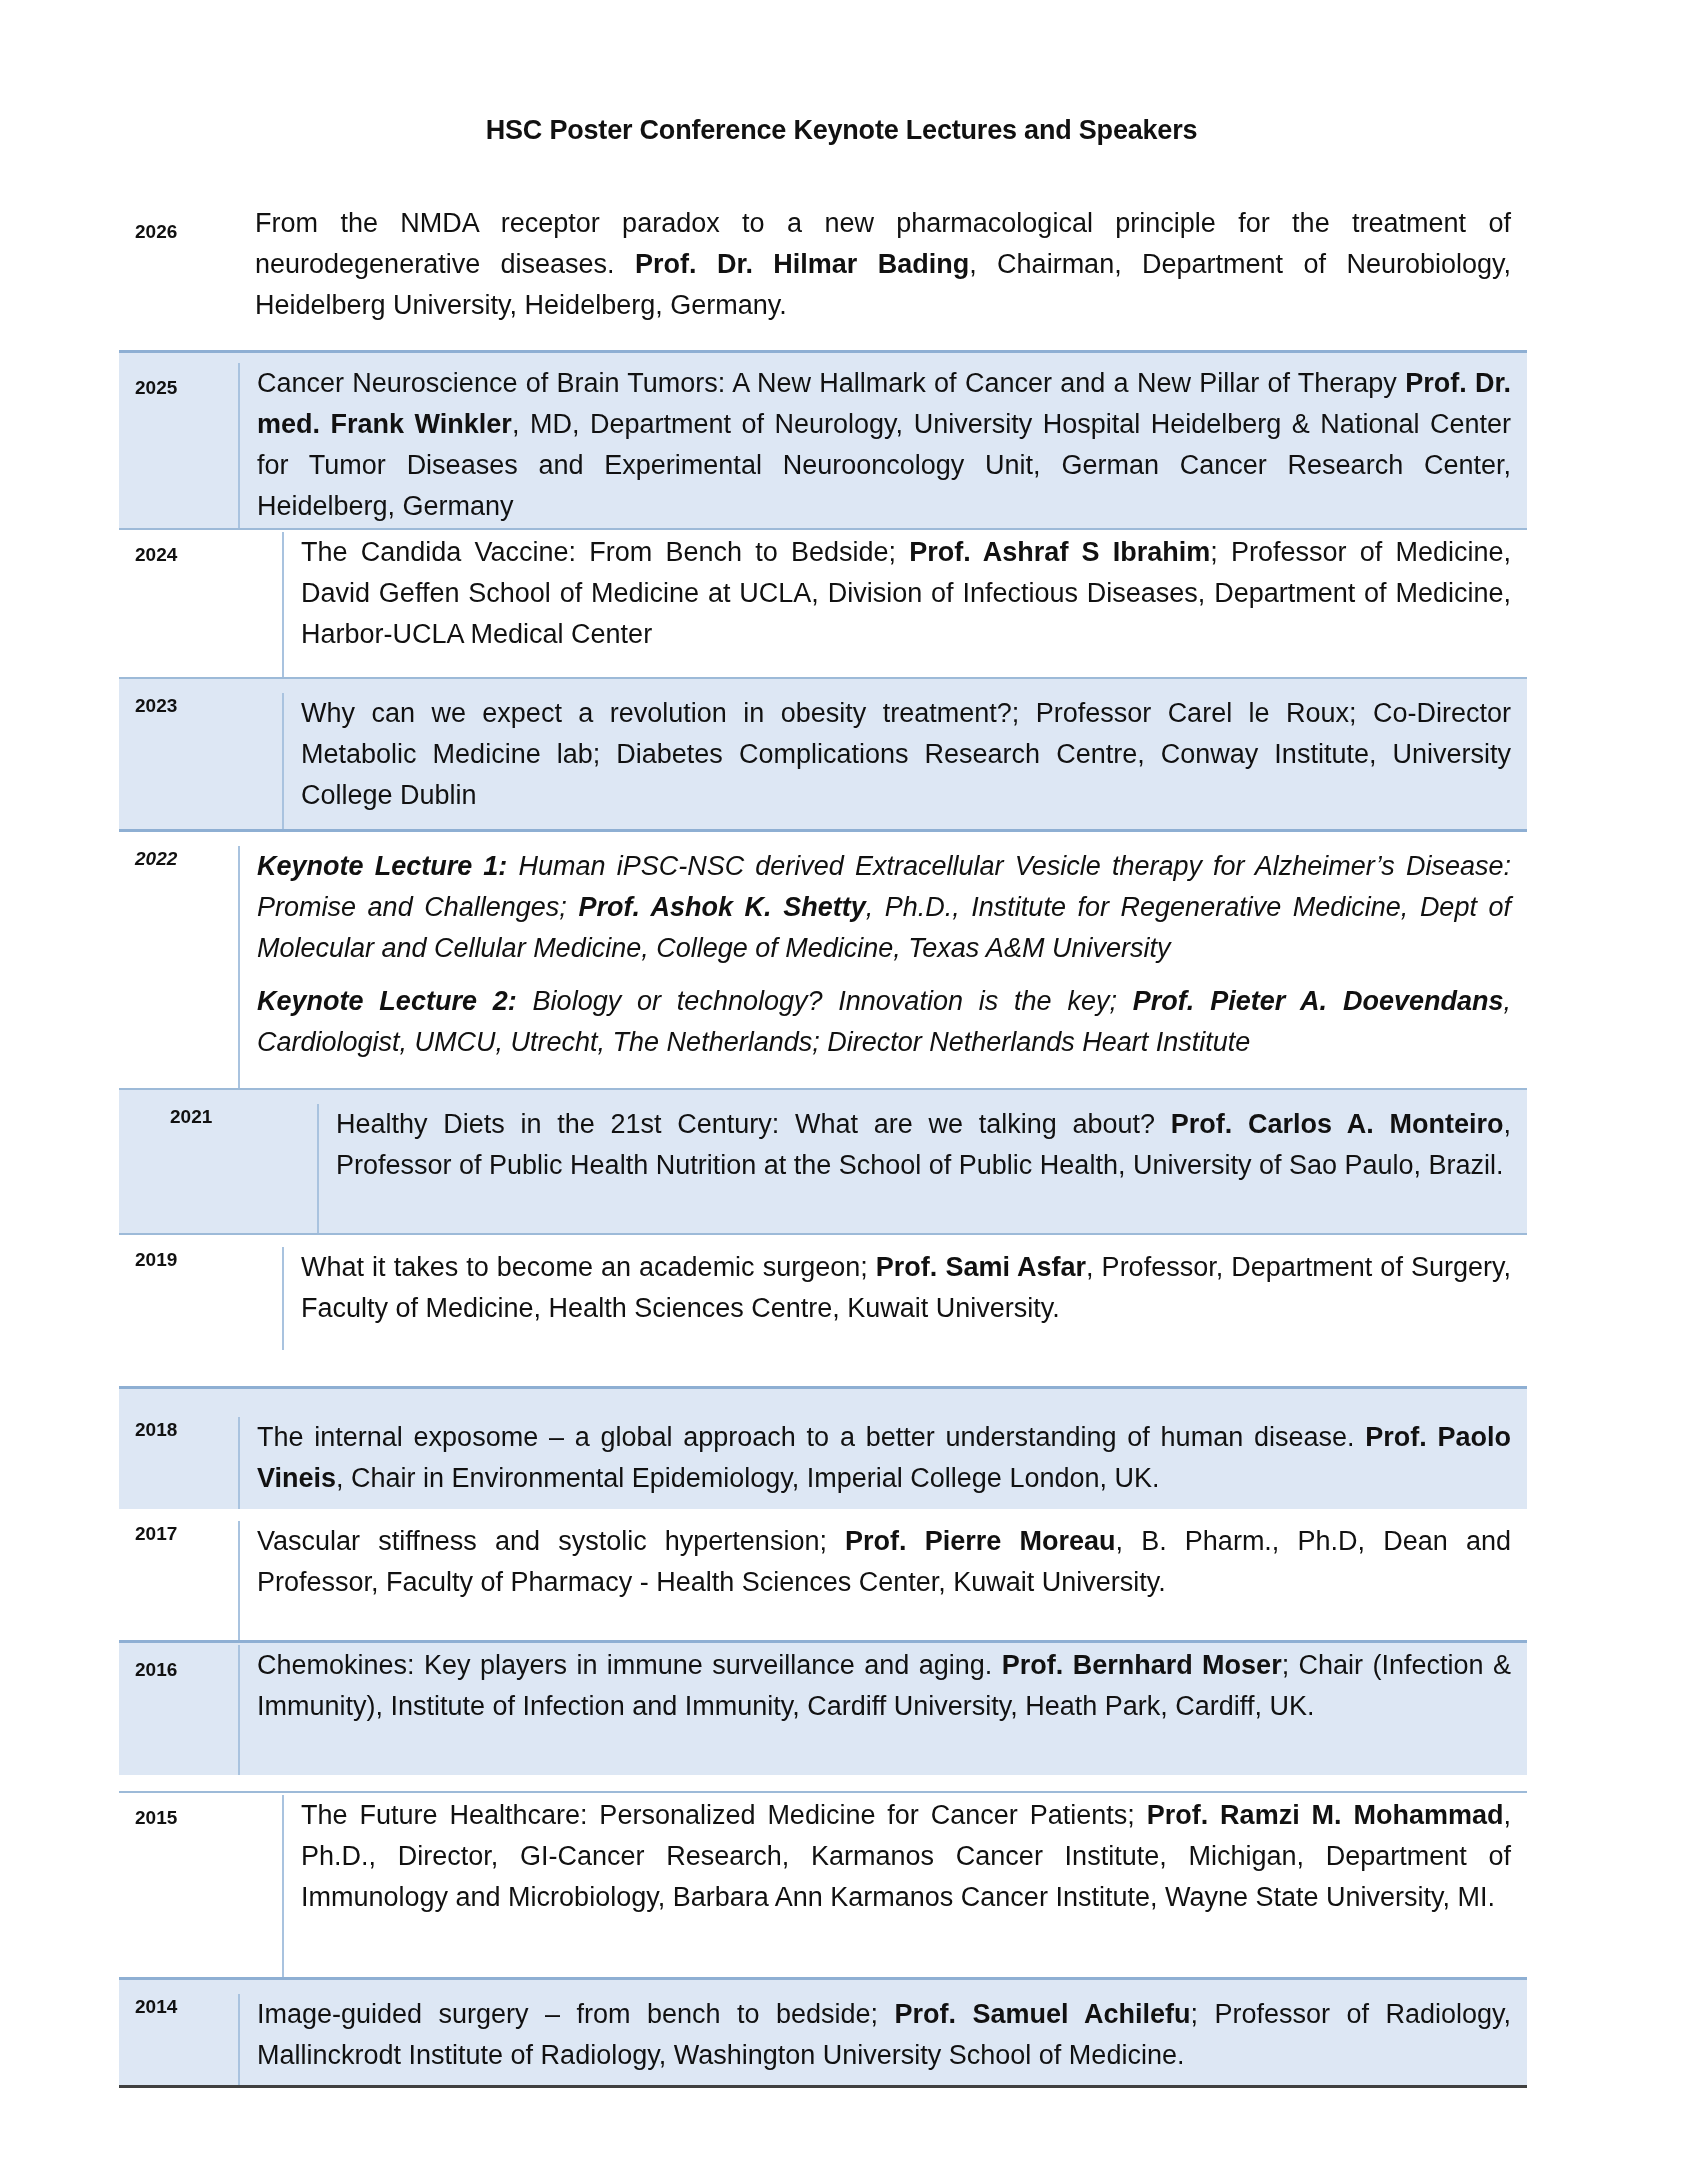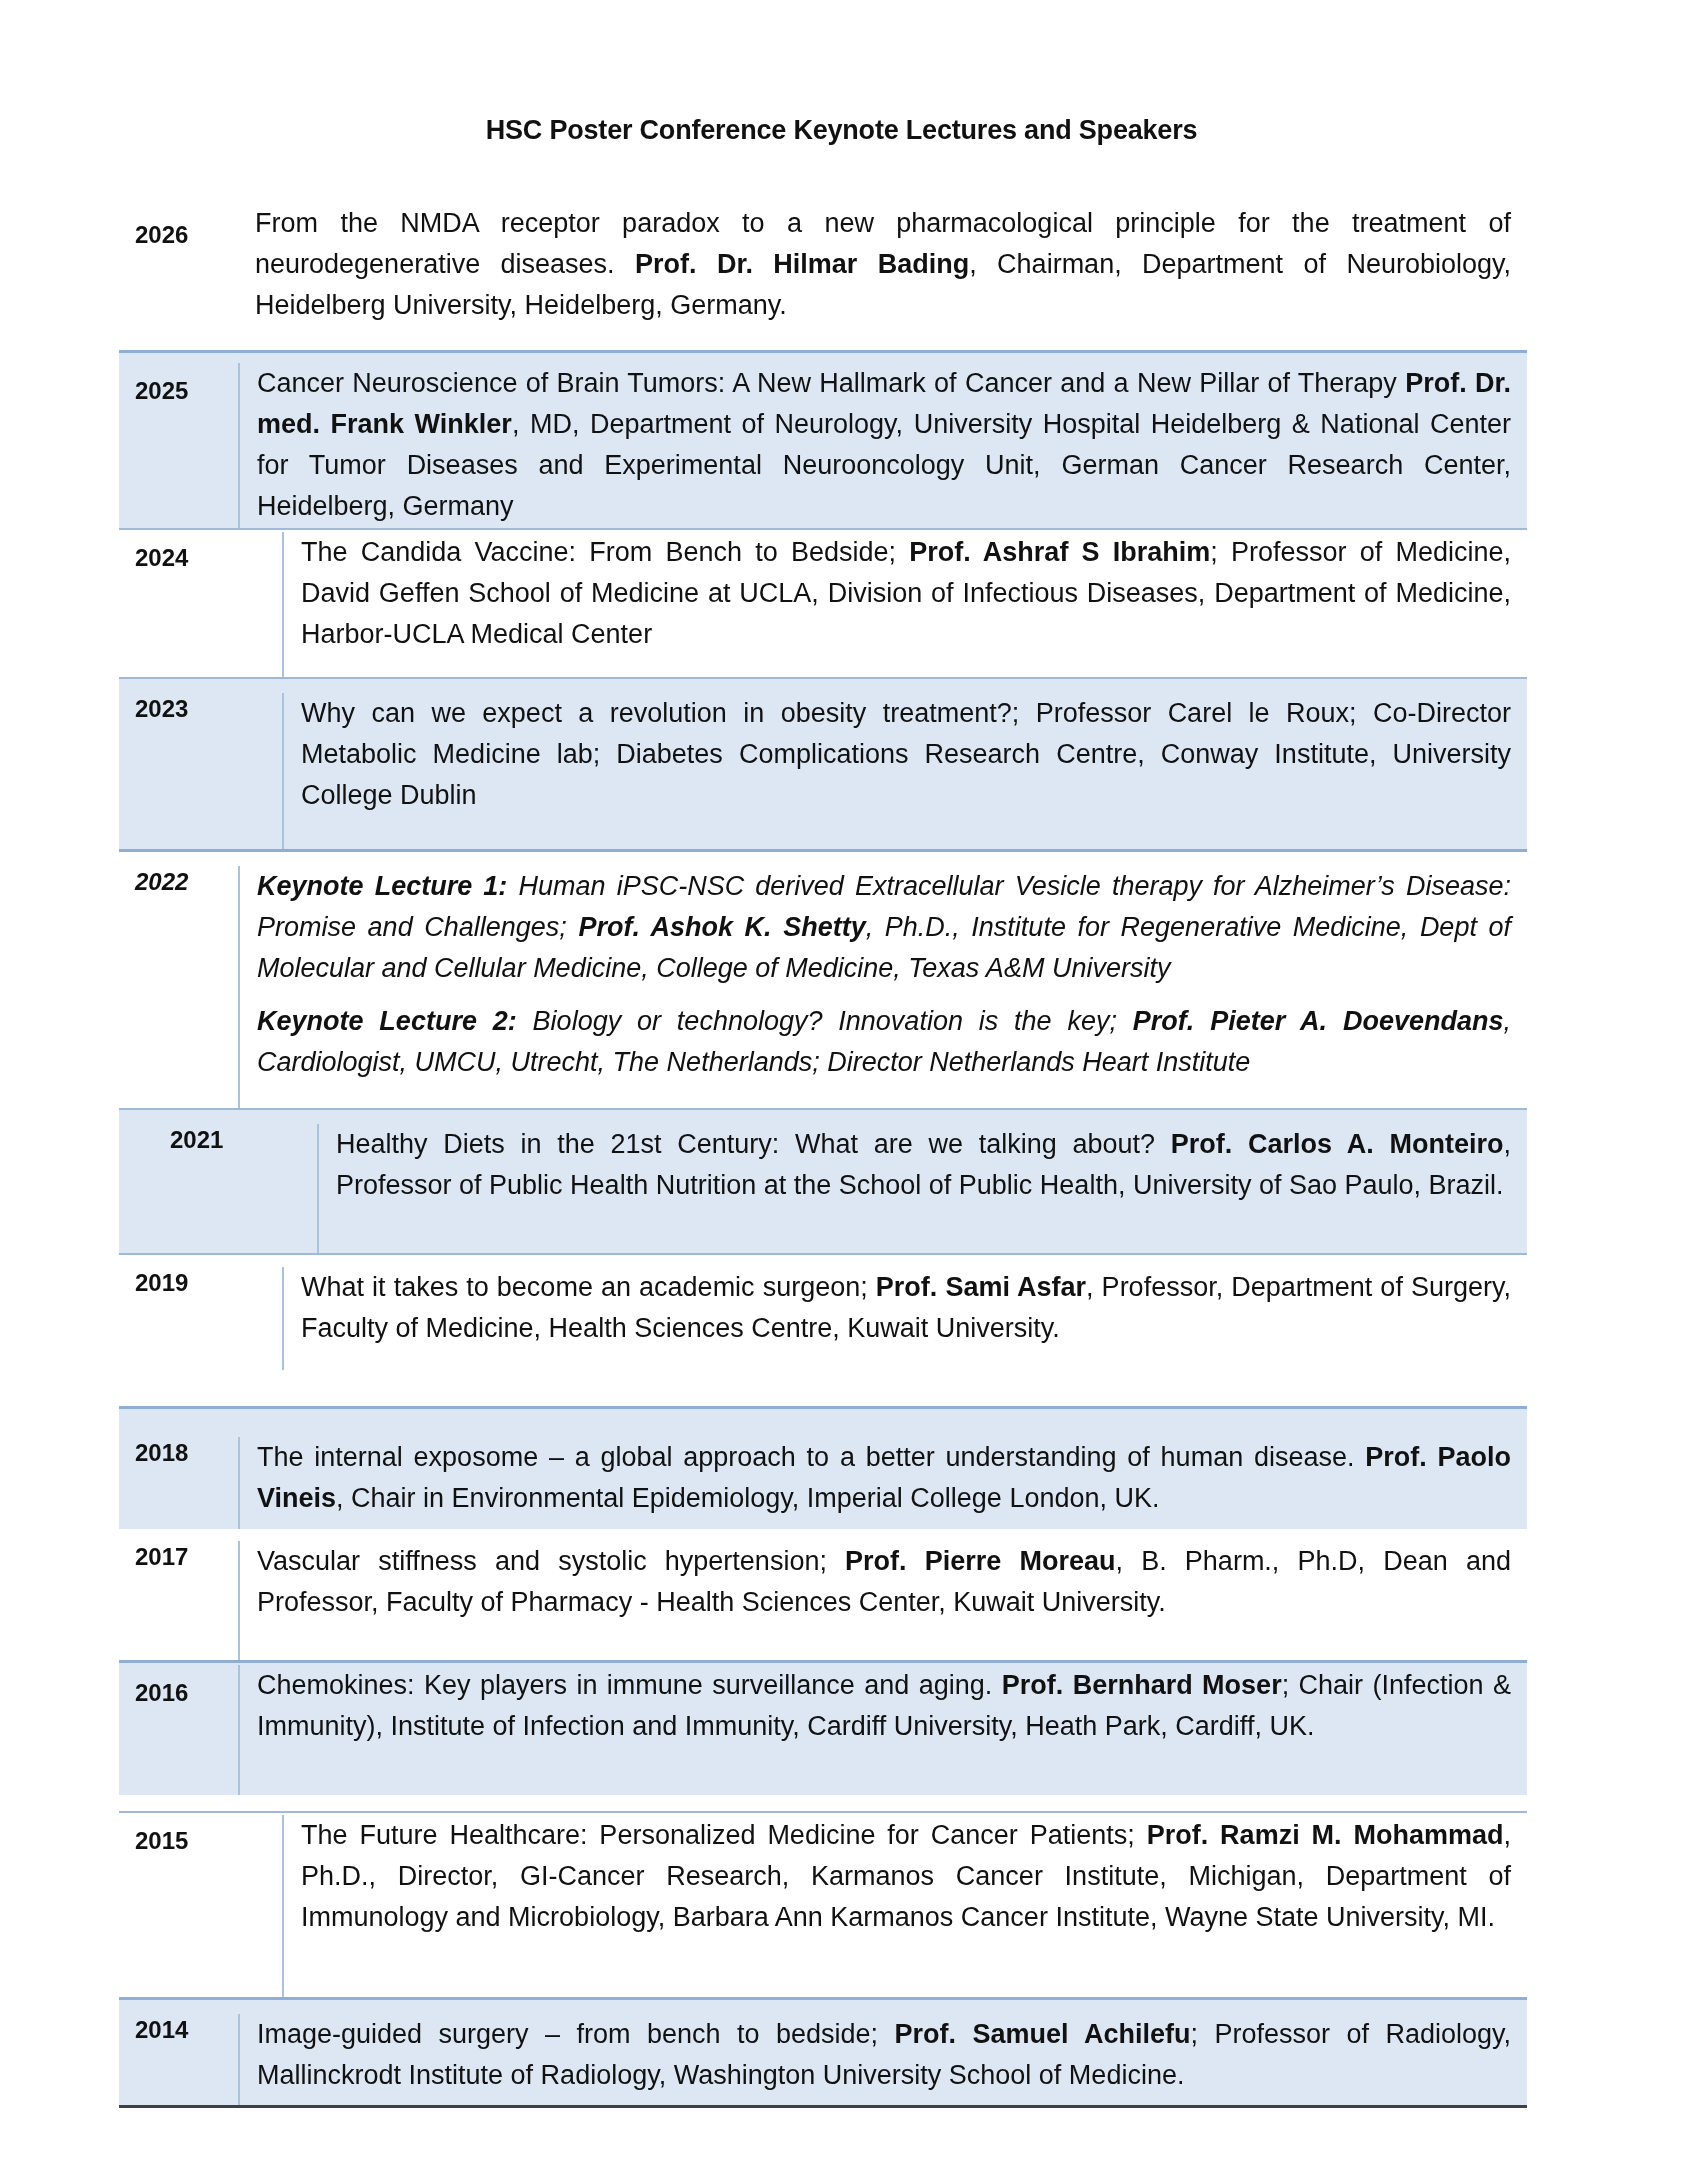--- a/index.html
+++ b/index.html
@@ -7,21 +7,21 @@
          font-family: "Liberation Sans", "DejaVu Sans", sans-serif; color: #111; }
   .title { position: absolute; top: 115px; left: 0; width: 1683px; text-align: center;
            font-weight: bold; font-size: 27px; letter-spacing: -0.2px; }
   .table { position: absolute; left: 119px; width: 1408px; top: 203px; }
   .row { display: flex; position: relative; box-sizing: border-box; }
   .row.shaded { background: #dde7f4; }
   .row.bt { border-top: 2px solid #9dbad8; gap: 44px; }
   .row.bt-thick { border-top: 3px solid #8eafd3; }
   .row.bb { border-bottom: 3px solid #404040; }
   .year { width: 119px; flex: 0 0 119px; box-sizing: border-box; padding-left: 16px;
-          font-weight: bold; font-size: 24px; }
+          font-weight: bold; font-size: 19px; }
   .desc { flex: 1; box-sizing: border-box; padding: 0 16px 0 17px; border-left: 2px solid #a9c3df;
           font-size: 27px; line-height: 41px; text-align: justify; }
   .row.first .desc { border-left: none; }
   .desc p { margin: 0; }
   .desc p + p { margin-top: 12px; }
   b { font-weight: bold; }
 </style>
 </head>
 <body>
 
@@ -40,21 +40,21 @@
     <div class="desc">
         <p><span>Cancer Neuroscience of Brain Tumors: A New Hallmark of Cancer and a New Pillar of Therapy </span><b>Prof. Dr. med. Frank Winkler</b><span>, MD, Department of Neurology, University Hospital Heidelberg &amp; National Center for Tumor Diseases and Experimental Neurooncology Unit, German Cancer Research Center, Heidelberg, Germany</span></p>
       </div>
   </div>
   <div class="row bt" style="height:149px;padding-top:2px;">
     <div class="year" style="padding-top:12px">2024</div>
     <div class="desc">
         <p><span>The Candida Vaccine: From Bench to Bedside; </span><b>Prof. Ashraf S Ibrahim</b><span>; Professor of Medicine, David Geffen School of Medicine at UCLA, Division of Infectious Diseases, Department of Medicine, Harbor-UCLA Medical Center</span></p>
       </div>
   </div>
-  <div class="row shaded bt" style="height:172px;padding-top:14px;">
+  <div class="row shaded bt" style="height:152px;padding-top:14px;">
     <div class="year" style="padding-top:2px">2023</div>
     <div class="desc">
         <p><span>Why can we expect a revolution in obesity treatment?; Professor Carel le Roux; Co-Director Metabolic Medicine lab; Diabetes Complications Research Centre, Conway Institute, University College Dublin</span></p>
       </div>
   </div>
   <div class="row bt-thick" style="height:259px;padding-top:14px;font-style:italic;">
     <div class="year" style="padding-top:2px">2022</div>
     <div class="desc">
         <p><b>Keynote Lecture 1:</b><span> Human iPSC-NSC derived Extracellular Vesicle therapy for Alzheimer’s Disease: Promise and Challenges; </span><b>Prof. Ashok K. Shetty</b><span>, Ph.D., Institute for Regenerative Medicine, Dept of Molecular and Cellular Medicine, College of Medicine, Texas A&amp;M University</span></p>
         <p><b>Keynote Lecture 2:</b><span>  Biology or technology? Innovation is the key; </span><b>Prof. Pieter A. Doevendans</b><span>, Cardiologist, UMCU, Utrecht, The Netherlands; Director Netherlands Heart Institute</span></p>

